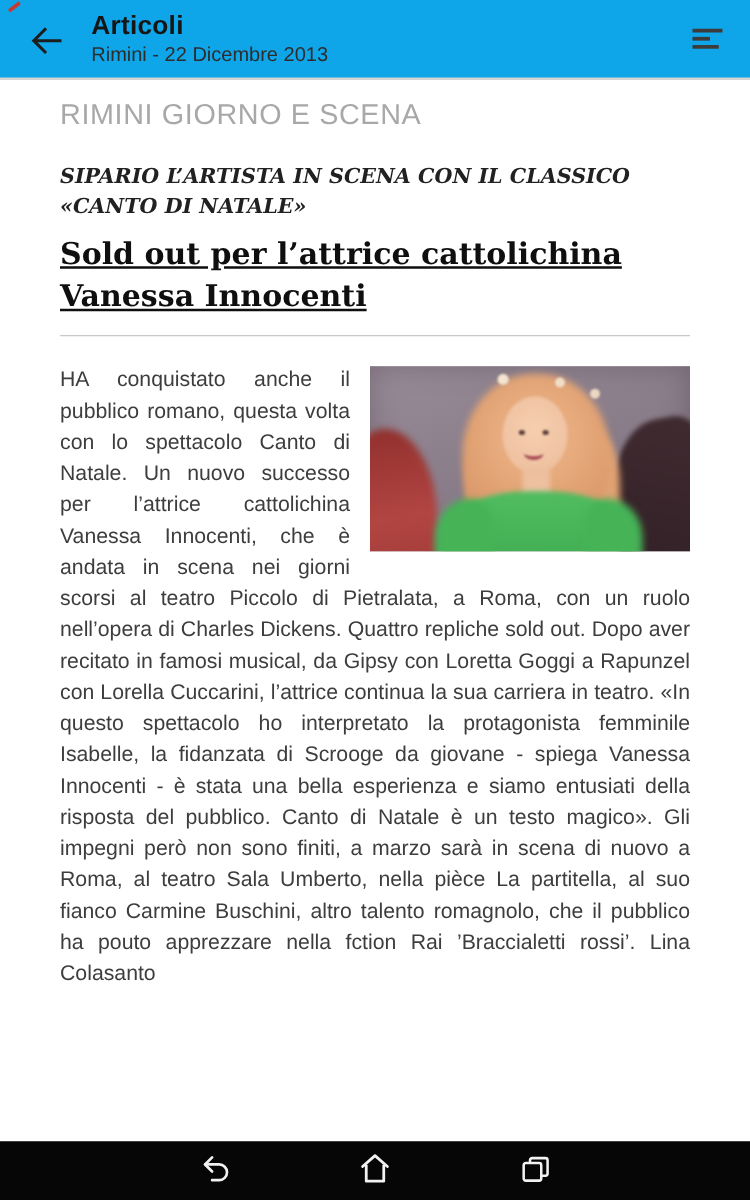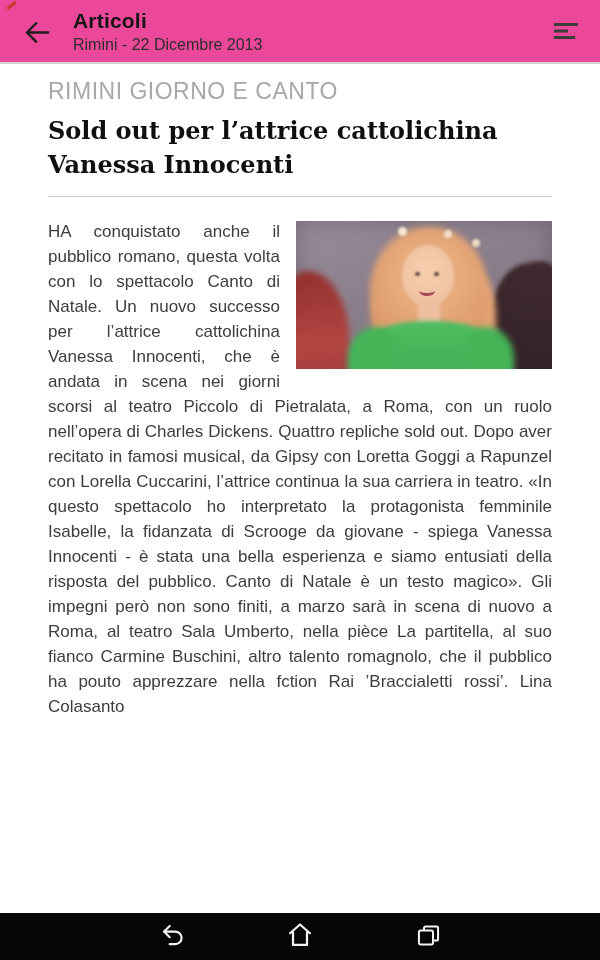--- a/index.html
+++ b/index.html
@@ -8,21 +8,21 @@
     background: #ffffff;
     font-family: "Liberation Sans", sans-serif;
     position: relative;
     overflow: hidden;
   }
 
   
   .app-header {
     position: absolute; top: 0; left: 0; right: 0;
     height: 62px;
-    background: #ec4899;
+    background: #0ea5e9;
     border-bottom: 2px solid #d4d4d4;
   }
   .corner-mark {
     position: absolute; left: 6px; top: 4px;
     width: 11px; height: 3px;
     background: #c63a31;
     transform: rotate(-38deg);
     border-radius: 1px;
   }
   .back-btn {
@@ -167,24 +167,25 @@
       <svg width="28" height="22" viewBox="0 0 28 22">
         <rect x="2" y="3" width="24" height="3" fill="#3c3c3c"></rect>
         <rect x="2" y="9.5" width="14" height="3" fill="#3c3c3c"></rect>
         <rect x="2" y="16" width="21" height="3" fill="#3c3c3c"></rect>
       </svg>
     </span>
   </button>
 </header>
 
 <main class="content">
-  <div class="section-label">RIMINI GIORNO E CANTO</div>
-
-
-  <h1 class="article-title" style="margin-bottom:0;">Sold out per l’attrice cattolichina Vanessa Innocenti</h1>
+  <div class="section-label">RIMINI GIORNO E SCENA</div>
+
+  <div class="kicker">SIPARIO L’ARTISTA IN SCENA CON IL CLASSICO «CANTO DI NATALE»</div>
+
+  <h1 class="article-title" style="margin-bottom:0;text-decoration:underline;">Sold out per l’attrice cattolichina Vanessa Innocenti</h1>
 
   <hr class="divider">
 
   <p class="body-text" style="margin-bottom:0;">
     <span class="article-photo" role="img" aria-label="Attrice con capelli biondo fragola e abito verde sul palco">
       <span class="shape ph-red-figure"></span>
       <span class="shape ph-dark-figure"></span>
       <span class="shape ph-curl-left"></span>
       <span class="shape ph-curl-right"></span>
       <span class="shape ph-hair"></span>

